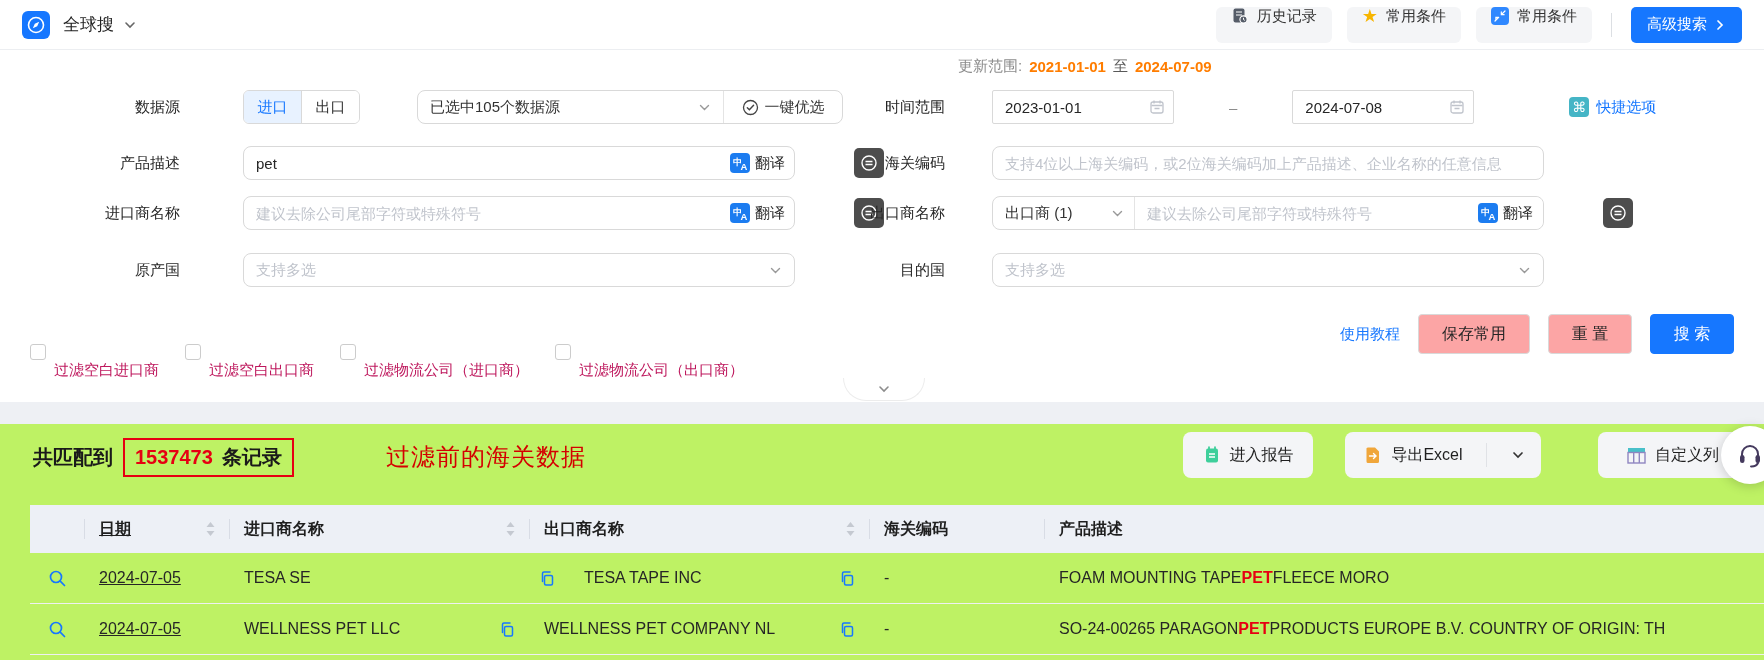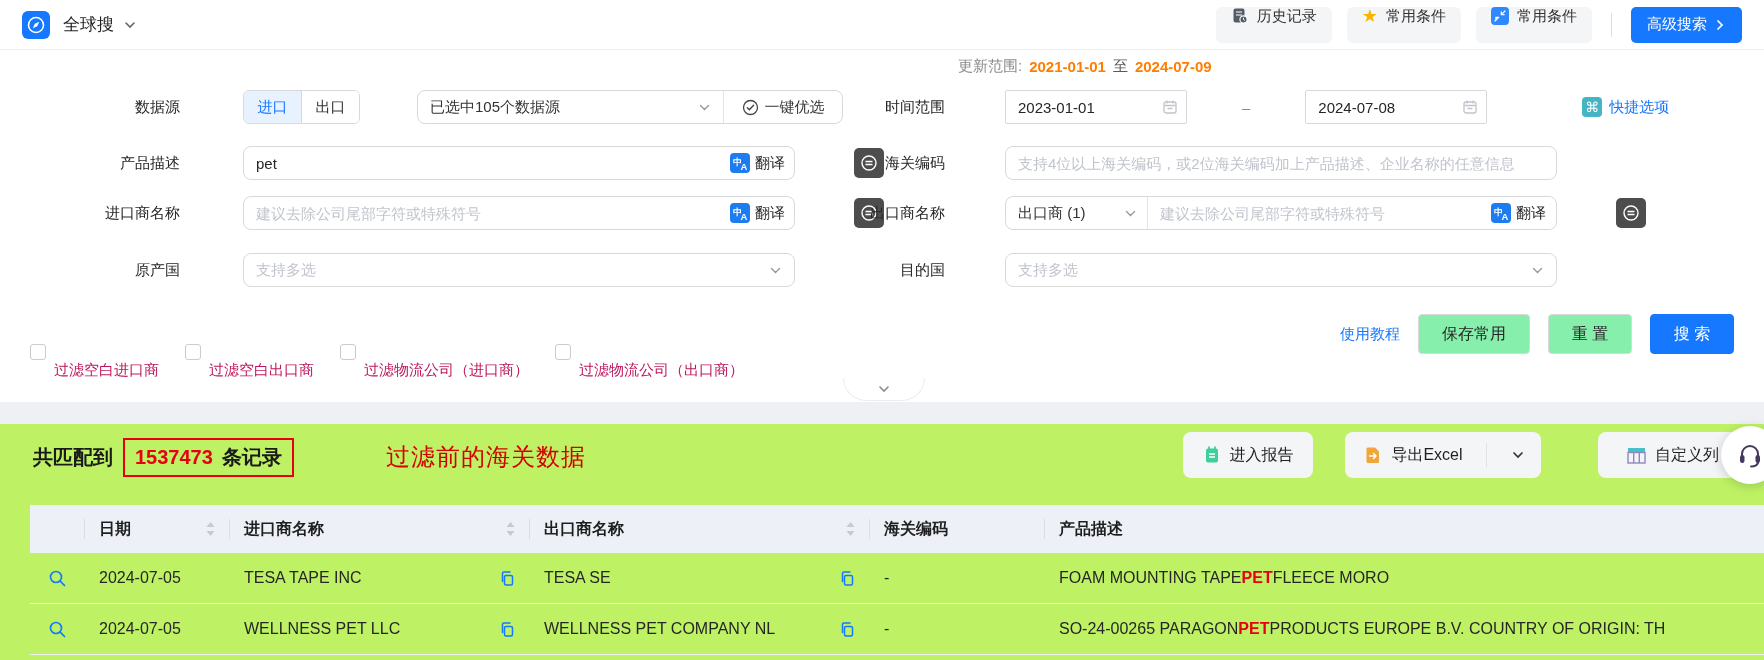--- a/index.html
+++ b/index.html
@@ -16,21 +16,21 @@
   .tb-btn{height:36px;padding:0 15px;background:#f4f5f7;border-radius:6px;display:flex;align-items:flex-start;gap:8px;
     font-size:15px;color:#333;margin-left:15px;cursor:pointer;}
   .tb-divider{width:1px;height:24px;background:#dcdfe3;margin:0 4px 0 19px;}
   .tb-primary{height:36px;padding:0 16px;background:#1677ff;color:#fff;border-radius:5px;display:flex;align-items:center;gap:7px;
     font-size:15px;margin-left:15px;cursor:pointer;}
   .star{color:#f7b500;font-size:18px;line-height:1;}
   
   .row{position:absolute;display:flex;align-items:center;height:34px;gap:47px;}
   .lab{font-size:15px;color:#262626;text-align:right;flex:none;}
   .lab-l{width:147px;margin-right:16px;}
-  .lab-r{width:85px;margin-right:13px;}
+  .lab-r{width:85px;}
   .update-line{position:absolute;left:958px;top:57px;font-size:15px;display:flex;gap:7px;align-items:center;}
   .update-label{color:#8c8c8c;}
   .update-date{color:#ff7d00;font-weight:700;}
   .update-to{color:#595959;}
   .seg{display:flex;border:1px solid #d9d9d9;border-radius:6px;overflow:hidden;height:34px;box-sizing:border-box;}
   .seg-item{width:57px;display:flex;align-items:center;justify-content:center;font-size:15px;color:#333;cursor:pointer;background:#fff;}
   .seg-item.active{background:#e8f2ff;color:#1677ff;}
   .seg-item + .seg-item{border-left:1px solid #d9d9d9;}
   .combo{margin-left:10px;width:426px;height:34px;border:1px solid #d9d9d9;border-radius:8px;display:flex;align-items:center;box-sizing:border-box;}
   .combo-main{flex:1;padding:0 12px;display:flex;justify-content:space-between;align-items:center;font-size:15px;color:#333;cursor:pointer;}
@@ -62,21 +62,21 @@
   .select-like{width:552px;height:34px;border:1px solid #d9d9d9;border-radius:8px;box-sizing:border-box;
     display:flex;align-items:center;justify-content:space-between;padding:0 12px;cursor:pointer;}
   .ph{color:#c0c4cc;font-size:15px;}
   
   .filter-row{position:absolute;left:30px;top:324px;display:flex;gap:26px;align-items:center;}
   .filter-item{display:flex;align-items:center;gap:8px;cursor:pointer;}
   .cb{width:16px;height:16px;border:1px solid #ccc;border-radius:3px;background:#fff;box-sizing:border-box;flex:none;}
   .filter-text{font-size:15px;color:#be185d;margin-top:37px;}
   .actions{position:absolute;right:30px;top:314px;height:40px;display:flex;align-items:center;gap:18px;}
   .link{color:#1677ff;font-size:15px;cursor:pointer;}
-  .btn{height:40px;border:1px solid #d9d9d9;border-radius:4px;background:#86efac;display:flex;align-items:center;justify-content:center;
+  .btn{height:40px;border:1px solid #d9d9d9;border-radius:4px;background:#fca5a5;display:flex;align-items:center;justify-content:center;
     font-size:16px;color:#262626;cursor:pointer;box-sizing:border-box;}
   .btn-save{width:112px;}
   .btn-reset{width:84px;}
   .btn-search{width:84px;background:#1677ff;border-color:#1677ff;color:#fff;}
   .collapse-tab{position:absolute;left:843px;top:378px;width:80px;height:22px;background:#fff;border:1px solid #ececec;border-top:none;
     border-radius:0 0 40px 40px;display:flex;align-items:center;justify-content:center;cursor:pointer;z-index:3;}
   .band{position:absolute;left:0;right:0;top:402px;height:22px;background:#eef0f4;}
   
   .results{position:absolute;left:0;right:0;top:424px;bottom:0;background:#bef264;}
   .res-head{position:absolute;left:33px;top:10px;height:46px;display:flex;align-items:center;}
@@ -98,21 +98,21 @@
   
   .table{position:absolute;left:30px;top:81px;width:1810px;}
   .thead{display:flex;height:48px;background:#edf0f6;align-items:stretch;}
   .th{display:flex;align-items:center;padding:0 14px;box-sizing:border-box;position:relative;
     font-size:16px;font-weight:700;color:#1f1f1f;flex:none;}
   .th::after{content:'';position:absolute;right:0;top:14px;height:20px;width:1px;background:#d8dce5;}
   .th:last-child::after{display:none;}
   .tr{display:flex;height:50px;align-items:center;border-bottom:1px solid #eef0f3;font-size:16px;color:#262626;}
   .td{padding:0 14px;box-sizing:border-box;flex:none;display:flex;align-items:center;}
   .c0{width:55px;justify-content:center;padding:0;}
-  .c1{width:145px;}
+  .c1{width:145px;text-decoration:underline;}
   .c2{width:300px;justify-content:space-between;}
   .c3{width:340px;justify-content:space-between;}
   .c4{width:175px;}
   .c5{width:790px;white-space:nowrap;overflow:hidden;}
   .hl{color:#e60012;font-weight:700;}
   .sort{margin-left:auto;flex:none;}
 </style>
 </head>
 <body>
 
@@ -441,29 +441,29 @@
       </div>
     <div id="tbody">
         <div class="tr">
           <div class="td c0">
             <svg width="19" height="19" viewBox="0 0 19 19" style="cursor:pointer">
               <circle cx="8" cy="8" r="5.5" fill="none" stroke="#1677ff" stroke-width="1.7"></circle>
               <path d="M12.2 12.2 L16.5 16.5" stroke="#1677ff" stroke-width="1.7" stroke-linecap="round"></path>
             </svg>
           </div>
           <div class="td c1">2024-07-05</div>
-          <div class="td c2">
-            <span style="overflow: hidden; white-space: nowrap;">TESA TAPE INC</span>
+          <div class="td c3">
+            <span style="overflow: hidden; white-space: nowrap;">TESA SE</span>
             <svg width="17" height="17" viewBox="0 0 17 17" style="cursor:pointer;flex:none">
               <rect x="5.5" y="5.5" width="8" height="9.5" rx="1.5" fill="none" stroke="#1677ff" stroke-width="1.5"></rect>
               <path d="M3.5 11.5v-8A1.5 1.5 0 0 1 5 2h6" fill="none" stroke="#1677ff" stroke-width="1.5" stroke-linecap="round"></path>
             </svg>
           </div>
-          <div class="td c3">
-            <span style="overflow: hidden; white-space: nowrap;">TESA SE</span>
+          <div class="td c2">
+            <span style="overflow: hidden; white-space: nowrap;">TESA TAPE INC</span>
             <svg width="17" height="17" viewBox="0 0 17 17" style="cursor:pointer;flex:none">
               <rect x="5.5" y="5.5" width="8" height="9.5" rx="1.5" fill="none" stroke="#1677ff" stroke-width="1.5"></rect>
               <path d="M3.5 11.5v-8A1.5 1.5 0 0 1 5 2h6" fill="none" stroke="#1677ff" stroke-width="1.5" stroke-linecap="round"></path>
             </svg>
           </div>
           <div class="td c4">-</div>
           <div class="td c5">
             <span>FOAM MOUNTING TAPE </span>
             <span class="hl">PET</span>
             <span> FLEECE MORO</span>

